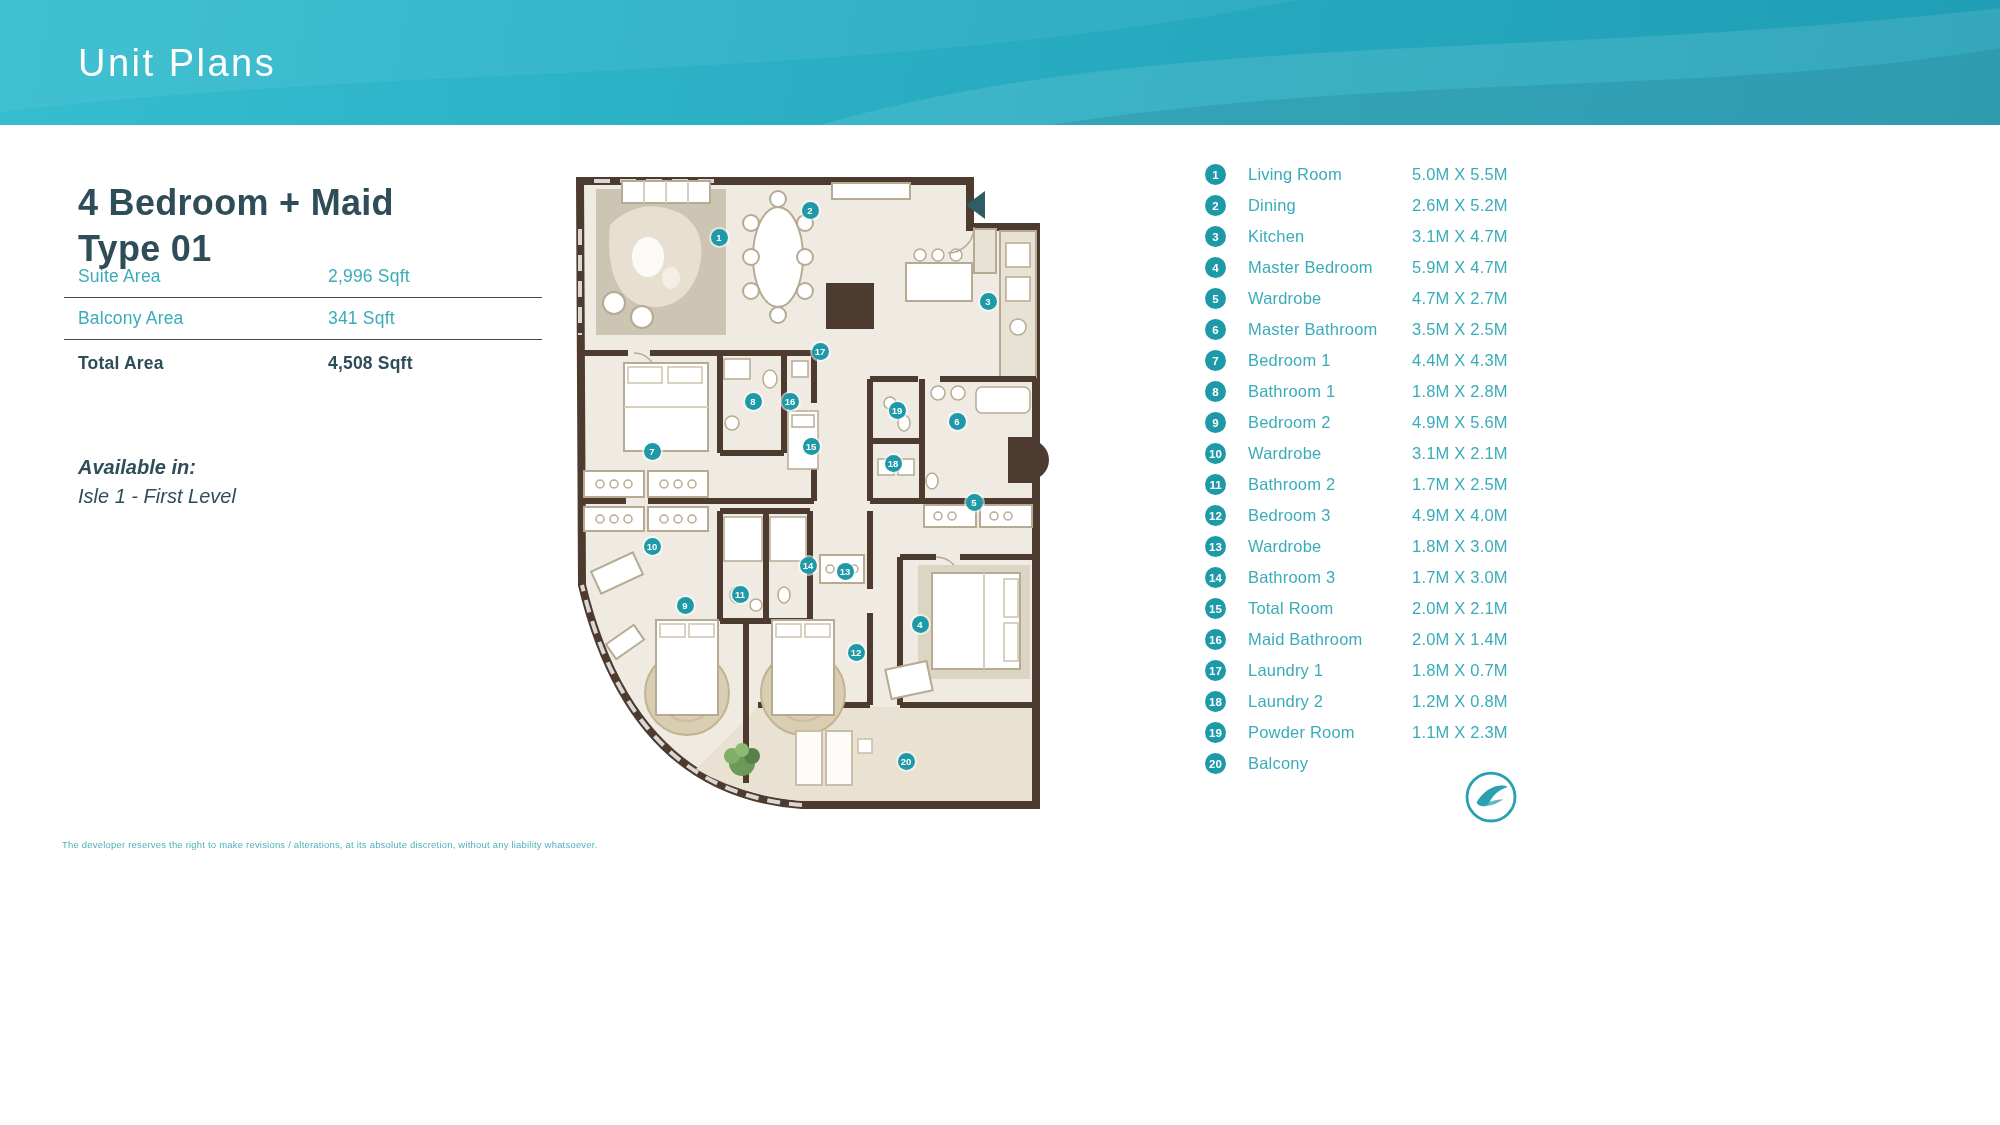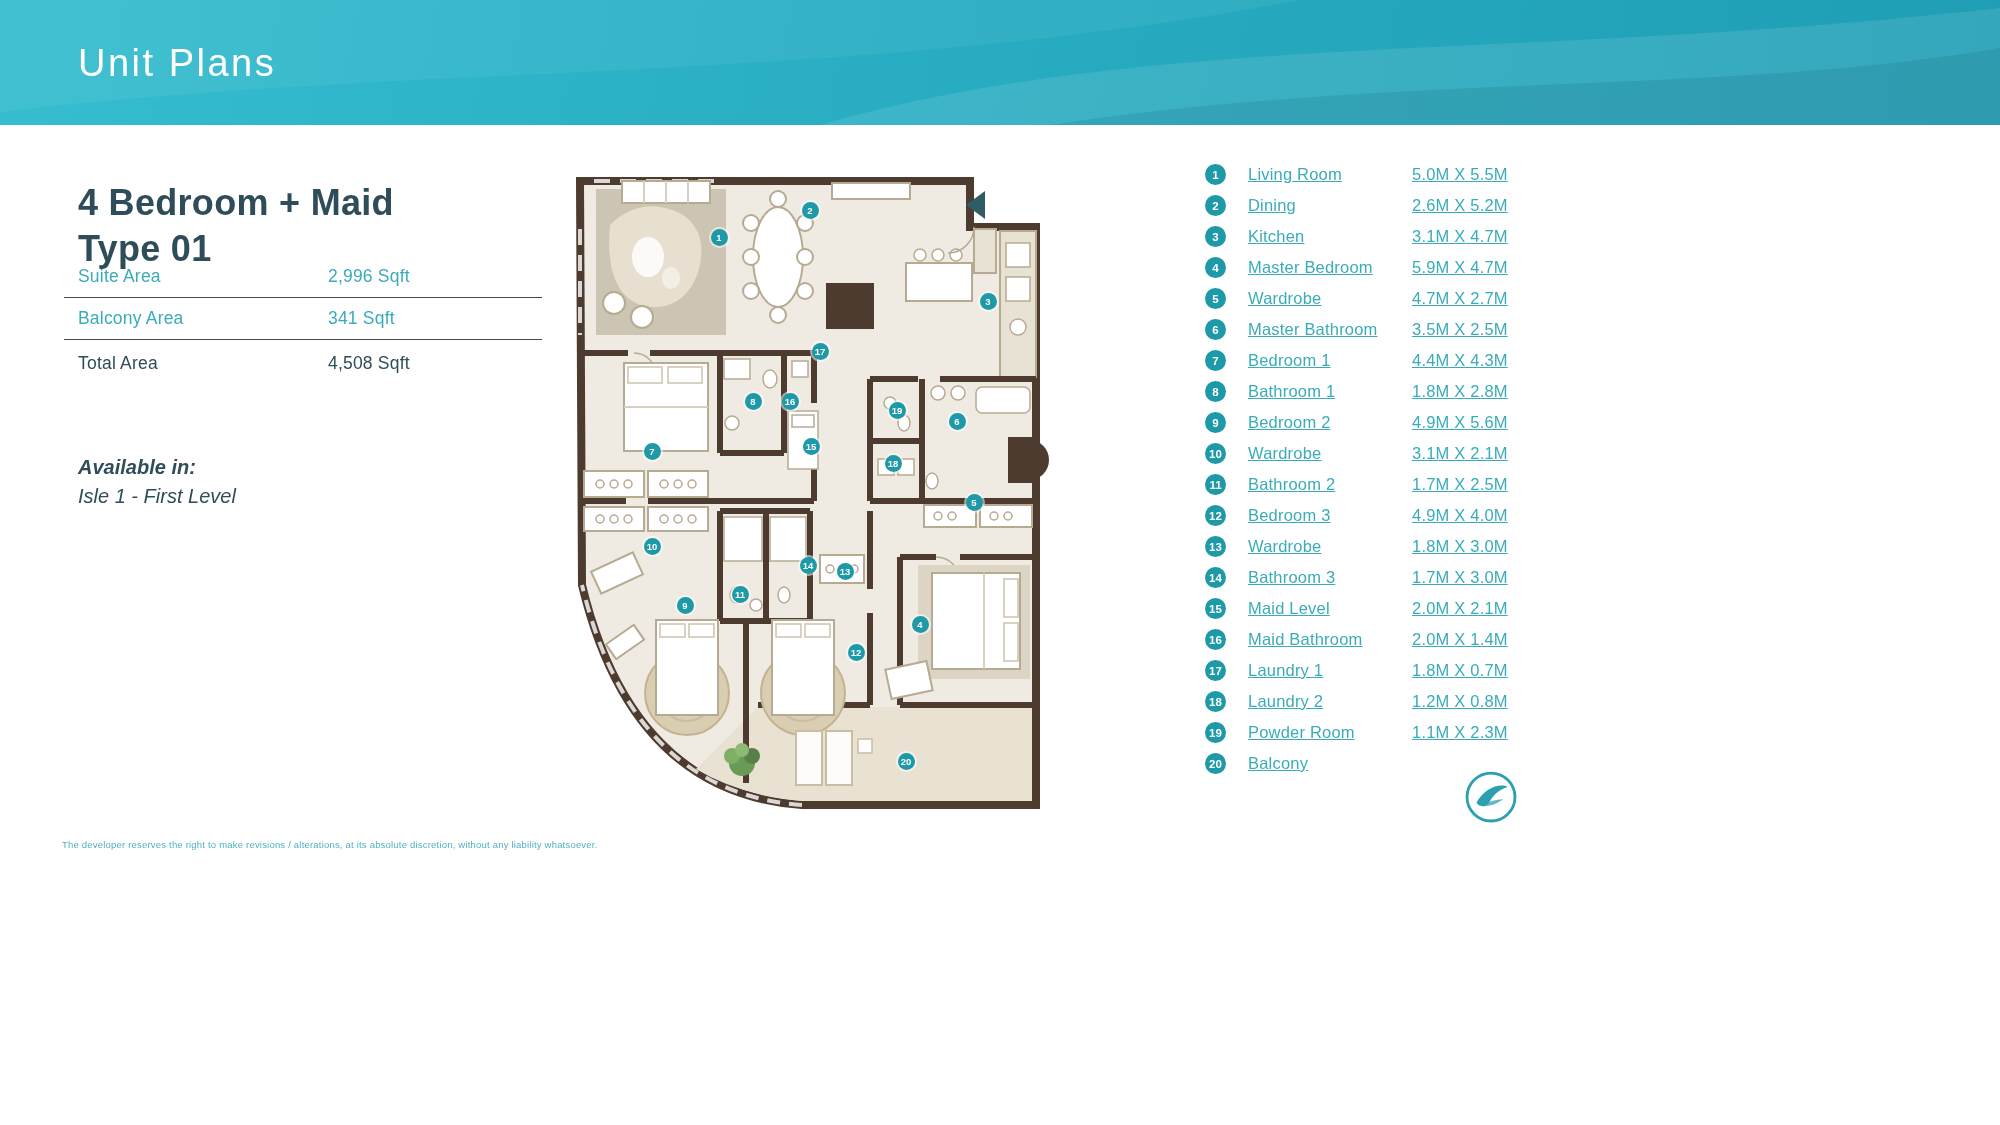--- a/index.html
+++ b/index.html
@@ -15,39 +15,39 @@
                color:#fff; font-size:38px; font-weight:500; letter-spacing:2.5px; }
 
   
   .unit-title { position:absolute; left:78px; top:180px; font-size:36px; line-height:1.28;
                 color:var(--heading,#2e4d59); font-weight:600; letter-spacing:.3px; }
   .area-table { position:absolute; left:64px; top:256px; width:478px; }
   .area-row { display:grid; grid-template-columns:250px 1fr; padding:10px 0 10px 14px; font-size:17.5px; }
   .area-row.bordered { border-bottom:1.5px solid #3d4c52; }
   .area-label, .area-value { color:var(--accent,#3aacb9); letter-spacing:.2px; }
   .area-row.total { padding-top:13px; }
-  .area-row.total .area-label, .area-row.total .area-value { color:var(--heading,#2e4d59); font-weight:400; }
+  .area-row.total .area-label, .area-row.total .area-value { color:var(--heading,#2e4d59); font-weight:700; }
   .available { position:absolute; left:78px; top:456px; font-size:20px; color:var(--heading,#2e4d59);font-style:italic; }
   .available-label { font-weight:700; margin-bottom:6px; }
 
   
   .plan { position:absolute; left:570px; top:163px; width:500px; height:684px; }
   .plan-svg { width:100%; height:100%; display:block; }
   .markers { position:absolute; left:0; top:0; right:0; bottom:0; }
   .plan-marker { position:absolute; width:17px; height:17px; margin:-8.5px 0 0 -8.5px; border-radius:50%;
                  background:var(--accent-dark,#1d99a8); color:#fff; font-size:9.5px; font-weight:700;
                  display:flex; align-items:center; justify-content:center;
                  box-shadow:0 0 0 2px rgba(255,255,255,.55); }
 
   
   .legend { position:absolute; left:1205px; top:159px; width:330px; }
   .legend-row { display:grid; grid-template-columns:43px 164px 1fr; align-items:center; height:31px; }
   .badge { width:21px; height:21px; border-radius:50%; background:var(--accent-dark,#1d99a8); color:#fff;
            font-size:11.5px; font-weight:600; display:flex; align-items:center; justify-content:center; }
-  .room, .dims { color:var(--accent,#3aacb9); font-size:16.5px; letter-spacing:.2px;text-decoration:underline; }
+  .room, .dims { color:var(--accent,#3aacb9); font-size:16.5px; letter-spacing:.2px; }
 
   
   .disclaimer { position:absolute; left:62px; top:837px; font-size:9.5px; line-height:1.65;
                 color:#4fb2bf; letter-spacing:.2px; }
   .logo { position:absolute; left:1462px; top:768px; width:58px; height:58px; }
   .logo svg { width:100%; height:100%; }
 </style>
 </head>
 <body>
 
@@ -386,21 +386,21 @@
     <span class="room">Wardrobe</span>
     <span class="dims">1.8M X 3.0M</span>
   </div>
         <div class="legend-row">
     <span class="badge">14</span>
     <span class="room">Bathroom 3</span>
     <span class="dims">1.7M X 3.0M</span>
   </div>
         <div class="legend-row">
     <span class="badge">15</span>
-    <span class="room">Maid Level</span>
+    <span class="room">Total Room</span>
     <span class="dims">2.0M X 2.1M</span>
   </div>
         <div class="legend-row">
     <span class="badge">16</span>
     <span class="room">Maid Bathroom</span>
     <span class="dims">2.0M X 1.4M</span>
   </div>
         <div class="legend-row">
     <span class="badge">17</span>
     <span class="room">Laundry 1</span>

